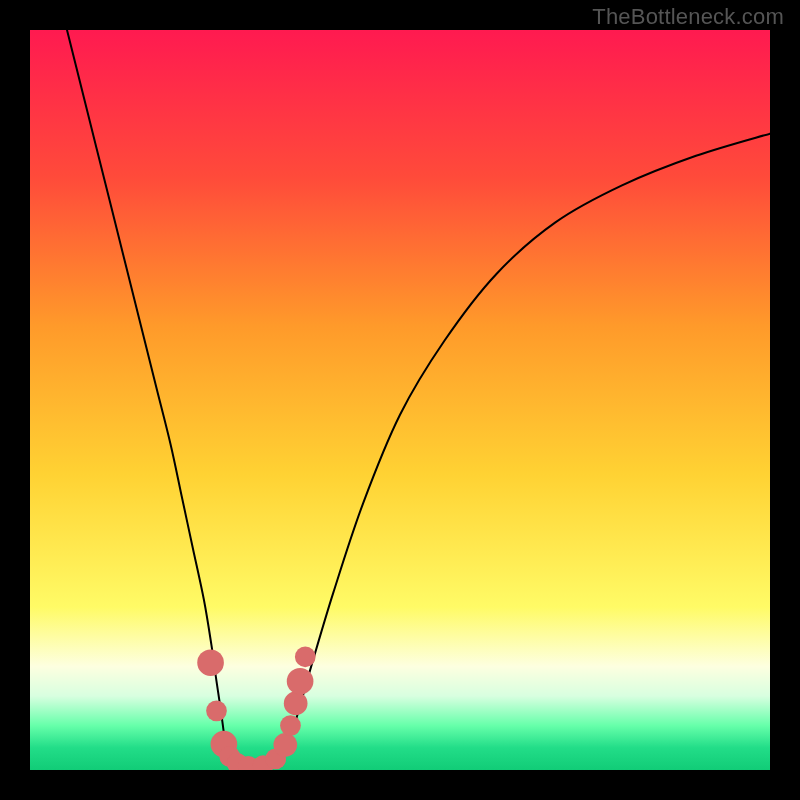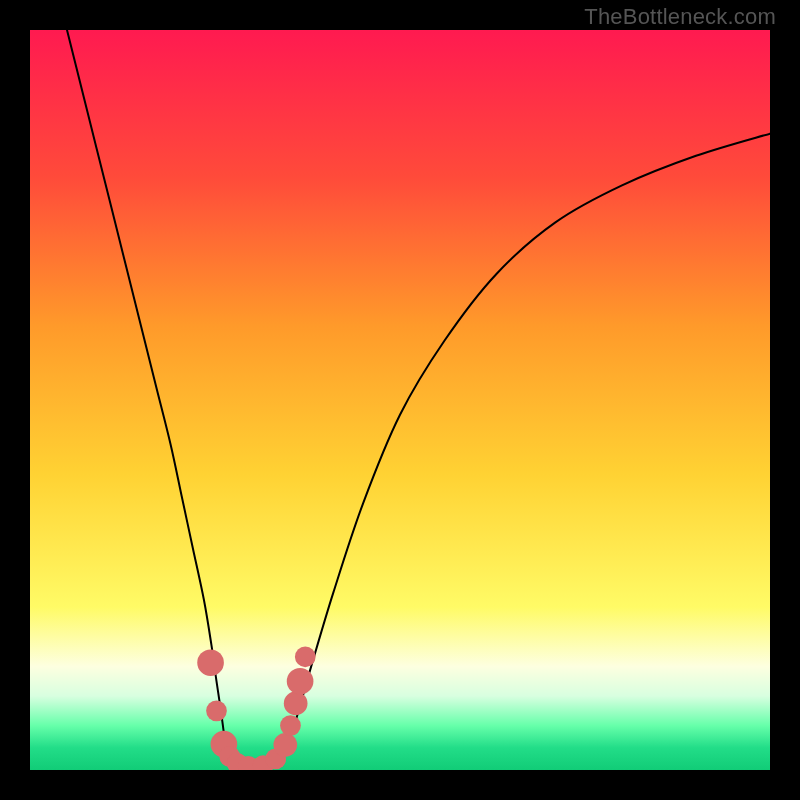--- a/index.html
+++ b/index.html
@@ -20,21 +20,21 @@
   .plot {
     position: absolute;
     left: 30px;
     top: 30px;
     width: 740px;
     height: 740px;
   }
   .watermark {
     position: absolute;
     top: 4px;
-    right: 24px;
+    right: 16px;
     color: #555;
     font-size: 22px;
     font-weight: 400;
     letter-spacing: 0.2px;
     user-select: none;
   }
   svg {
     display: block;
   }
 </style>

